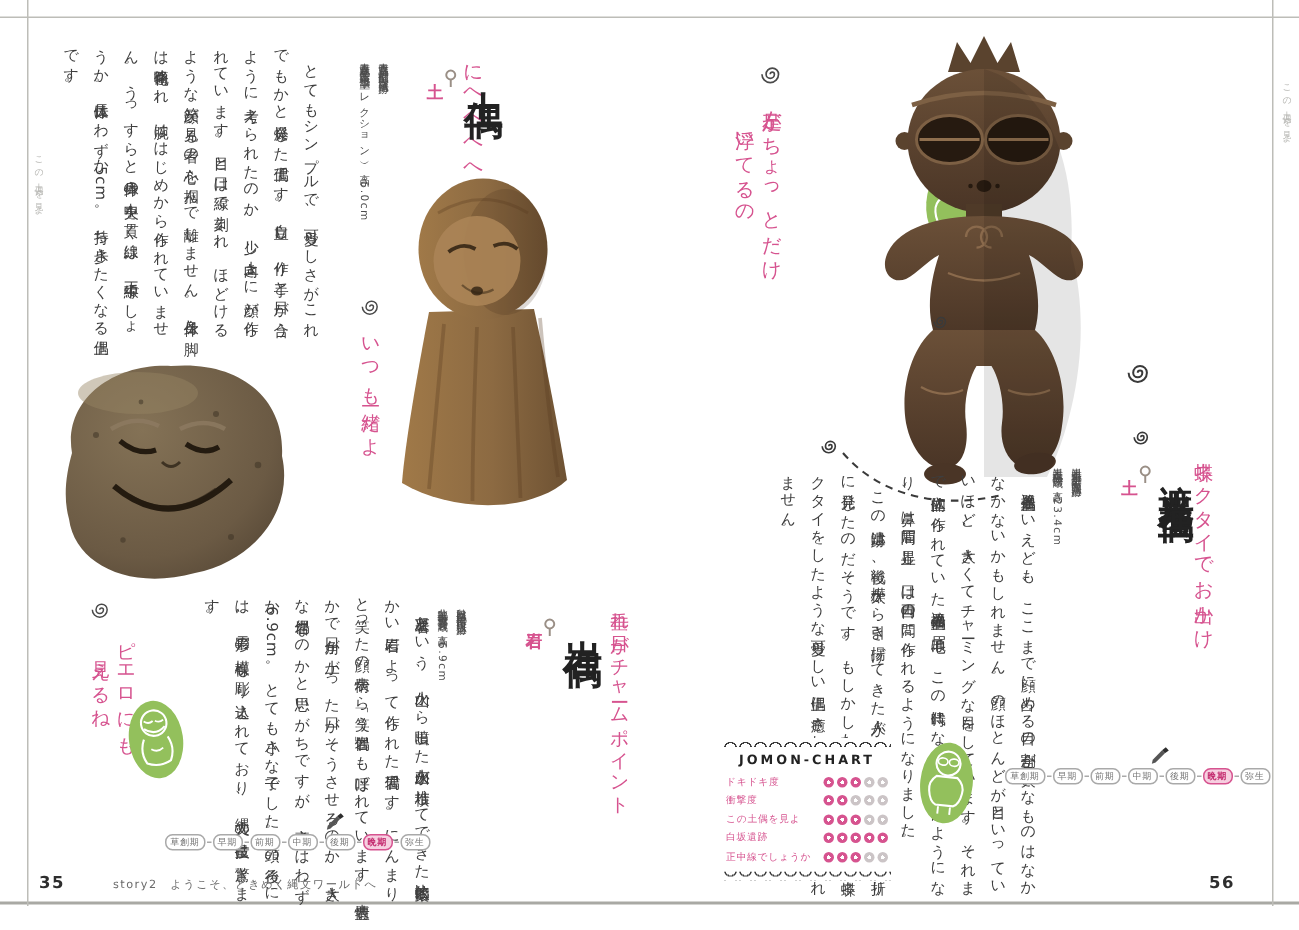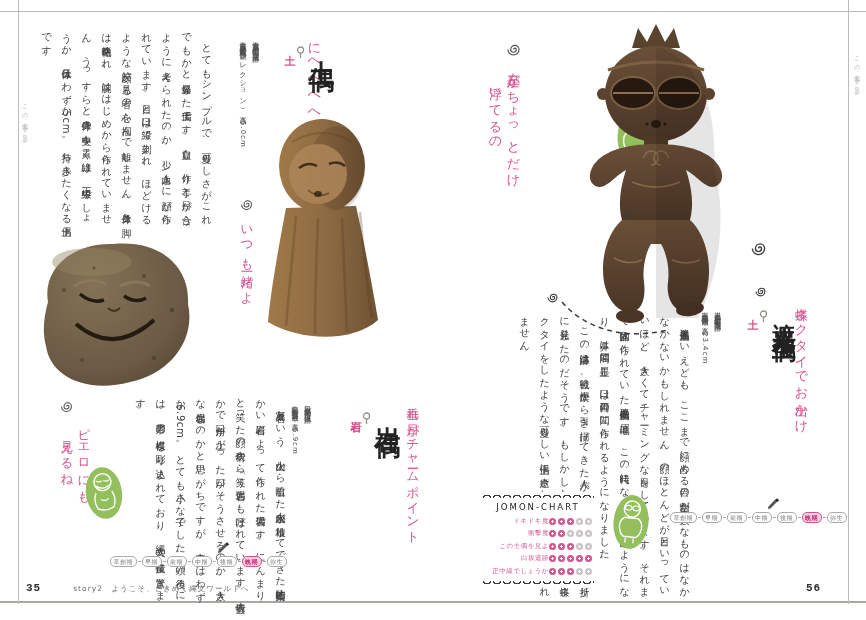--- a/index.html
+++ b/index.html
@@ -29,29 +29,29 @@
   .timeline{position:absolute;display:flex;align-items:center;}
   .tl-box{font-size:6px;color:#767676;border:1px solid #a9a9a9;border-radius:5px;
           padding:1.5px 2.5px;line-height:1;letter-spacing:.5px;background:#fff;white-space:nowrap;}
   .tl-box.active{color:#c2266b;border-color:#d6538f;background:#f6cfe0;font-weight:bold;}
   .tl-dash{width:3px;height:1px;background:#a9a9a9;margin:0 1px;}
   
   #jomon-chart{position:absolute;left:482px;top:492px;width:112px;background:#fff;z-index:5;}
   .scallop{height:6px;background-repeat:repeat-x;background-size:10px 6px;}
   .scallop.top{background-image:radial-gradient(circle at 5px 7px,transparent 3.4px,#3c3c3c 3.4px 4.4px,transparent 4.5px);}
   .scallop.bot{background-image:radial-gradient(circle at 5px -1px,transparent 3.4px,#3c3c3c 3.4px 4.4px,transparent 4.5px);}
-  .chart-title{font-size:8.5px;font-weight:normal;letter-spacing:2px;text-align:center;margin:4px 0 3px;color:#222;}
-  .cr{display:flex;align-items:center;height:12.5px;padding:0 2px;text-align:right;}
+  .chart-title{font-size:8.5px;font-weight:bold;letter-spacing:2px;text-align:center;margin:4px 0 3px;color:#222;}
+  .cr{display:flex;align-items:center;height:12.5px;padding:0 2px;}
   .cr .lbl{flex:1;font-size:6.5px;color:#d6538f;letter-spacing:.5px;white-space:nowrap;}
   .dots{display:flex;gap:2px;}
   .dot{width:7px;height:7px;border-radius:50%;background:radial-gradient(circle,#fff 0 1.2px,#cbc4c6 1.2px);}
   .dot.on{background:radial-gradient(circle,#fff 0 1.2px,#d6538f 1.2px);}
   
   .footer{position:absolute;left:26px;top:582px;display:flex;align-items:baseline;gap:32px;}
-  .pnum{font-size:11px;font-weight:bold;color:#2e2e2e;letter-spacing:1px;font-family:Liberation Mono, monospace;}
+  .pnum{font-size:11px;font-weight:bold;color:#2e2e2e;letter-spacing:1px;}
   .story{font-size:7.5px;color:#6a6a6a;letter-spacing:1px;}
   .edge-note{writing-mode:vertical-rl;font-size:6px;color:#b7b7b3;letter-spacing:2px;}
   .badge{position:absolute;}
 </style>
 </head>
 <body>
 
 <div class="rule" style="left:0;top:11px;width:866px;height:1px;"></div>
 <div class="rule" style="left:0;top:601px;width:866px;height:2px;background:#a9a9a4;"></div>
 <div class="rule" style="left:18px;top:0;width:1px;height:604px;"></div>

